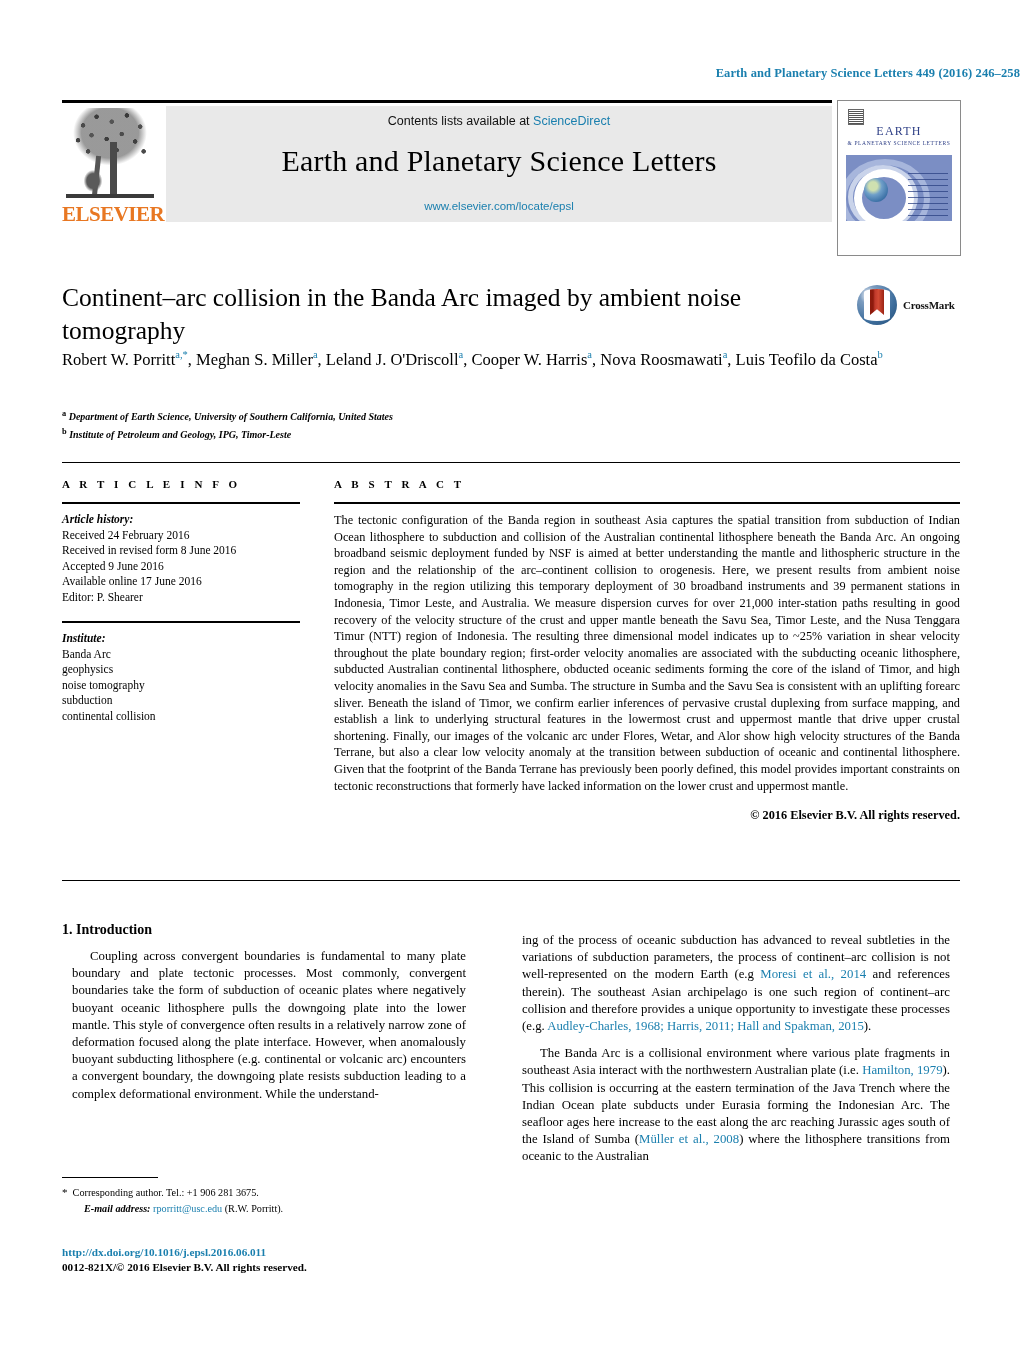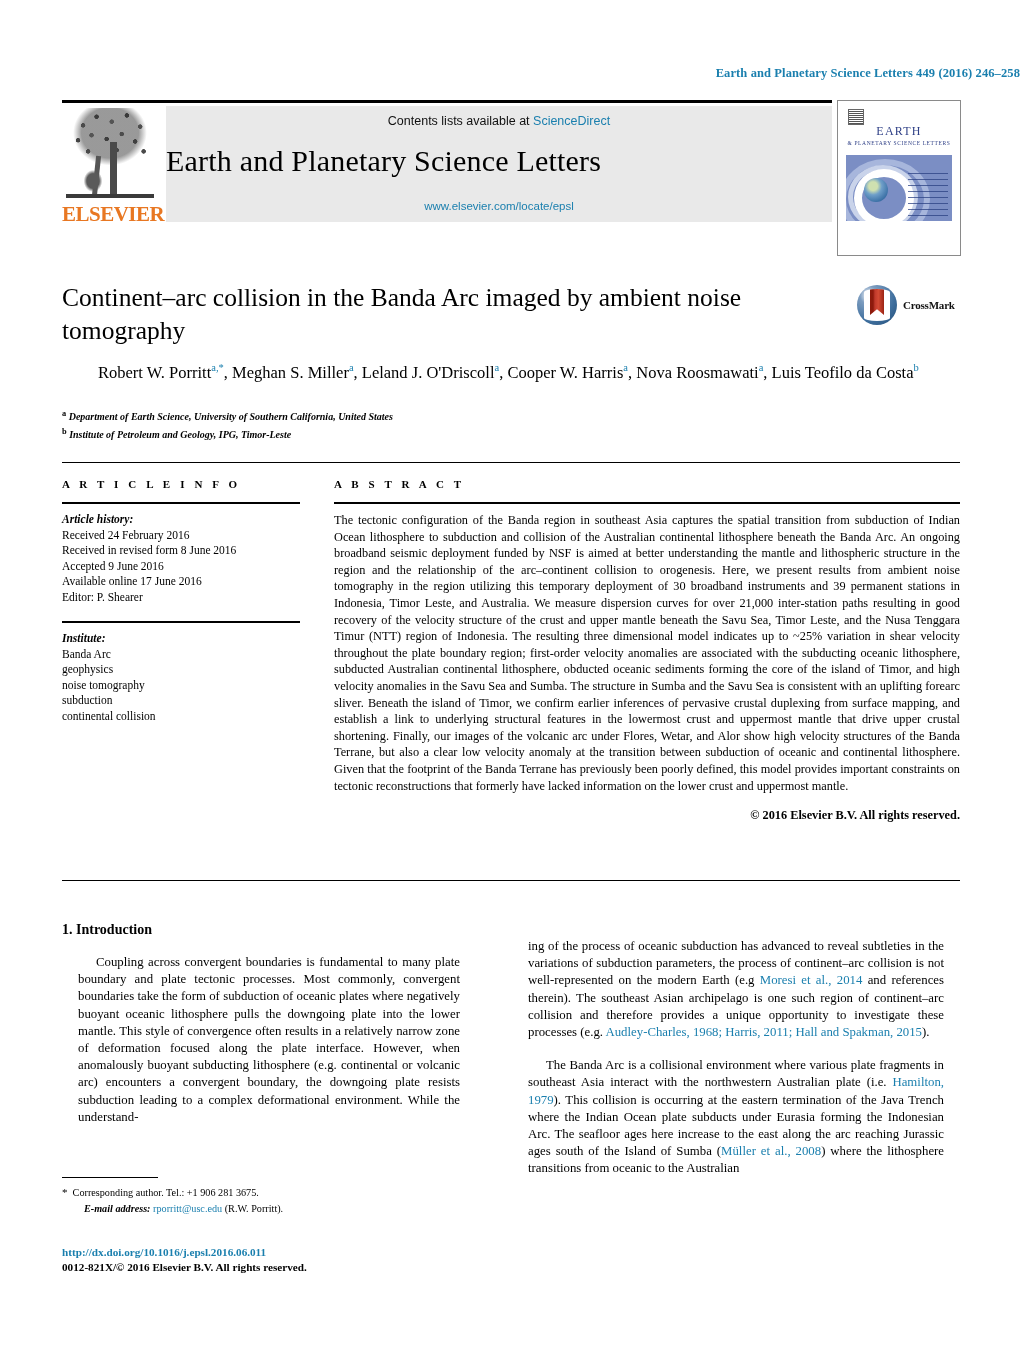--- a/index.html
+++ b/index.html
@@ -137,21 +137,21 @@
     text-align: center;
     font-family: "Liberation Sans", sans-serif;
     font-size: 12.5px;
     color: #111;
   }
   .sd-link { color: #1a7fae; }
   .band-title {
     position: absolute;
     left: 0; top: 38px;
     width: 666px;
-    text-align: left;
+    text-align: center;
     font-family: "Liberation Serif", serif;
     font-size: 30px;
     color: #000;
     letter-spacing: 0.2px;
   }
   .band-url {
     position: absolute;
     left: 0; top: 94px;
     width: 666px;
     text-align: center;
@@ -278,25 +278,24 @@
     left: 46px; top: 14px;
     font-family: "Liberation Serif", serif;
     font-size: 11px;
     font-weight: bold;
     color: #111;
     letter-spacing: -0.2px;
   }
 
   .authors {
     position: absolute;
-    left: 62px; top: 354px;
+    left: 62px; top: 338px;
     width: 830px;
     font-size: 16.5px;
-    line-height: 27px;
-    margin-left: 36px;
+    line-height: 33px;
   }
   .authors sup { color: #1a7fae; font-size: 10.5px; }
   .affiliations {
     position: absolute;
     left: 62px; top: 406px;
     width: 700px;
     font-size: 10px;
     font-style: italic;
     font-weight: bold;
     line-height: 15px;
@@ -378,21 +377,21 @@
   h2.section {
     font-family: "Liberation Serif", serif;
     font-size: 14px;
     font-weight: bold;
     margin: 0 0 4px 0;
   }
   p.body {
     font-size: 12.8px;
     line-height: 17.2px;
     text-align: justify;
-    margin: 16px;
+    margin: 10px;
     text-indent: 18px;
   }
   p.body.cont { text-indent: 0; }
   a.ref, .ref {
     color: #1a7fae;
     text-decoration: none;
   }
 
   
   .footnote-rule {

